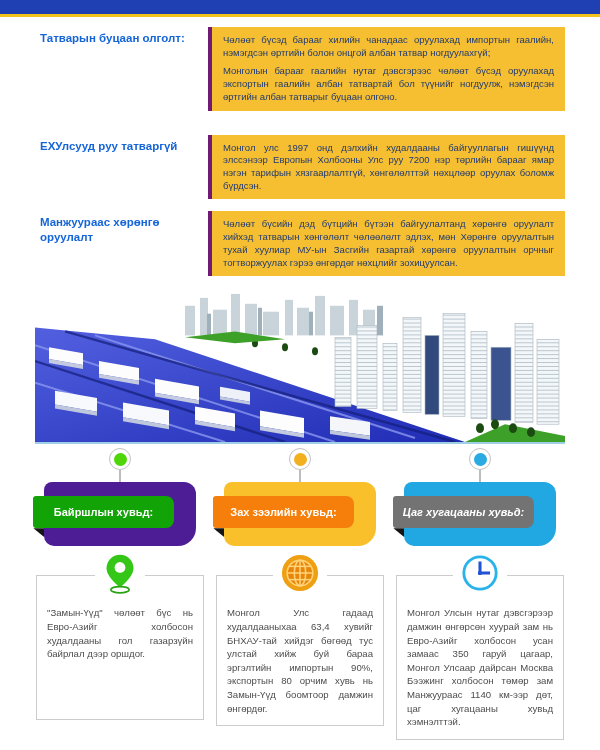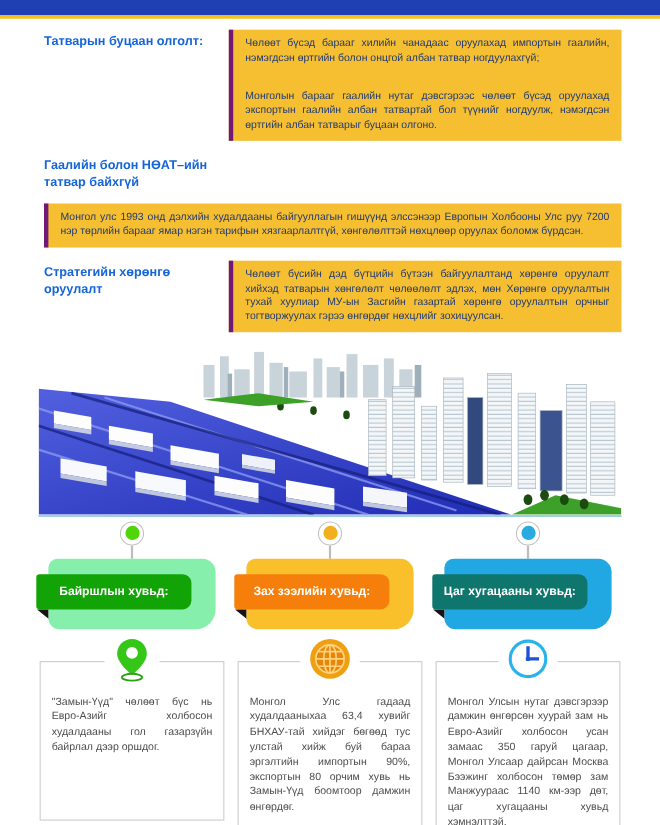--- a/index.html
+++ b/index.html
@@ -17,21 +17,21 @@
   .brow { display: flex; align-items: flex-start; margin-bottom: 12px; }
   .blabel {
     flex: 0 0 168px; padding-top: 4px; padding-right: 10px;
     color: #1565d8; font-weight: bold; font-size: 11.5px; line-height: 1.3;
   }
   .bbox {
     flex: 1; background: #f6bf31; border-left: 4px solid #701a75;
     padding: 7px 11px; font-size: 9.5px; line-height: 1.34;
     color: #203a70; text-align: justify;
   }
-  .bbox p + p { margin-top: 23px; }
+  .bbox p + p { margin-top: 6px; }
 
   
   .city {
     margin: 4px 35px 0 35px; height: 156px;
     border-bottom: 2px solid #9fcfe4; overflow: hidden; background: #fff;
   }
   .city svg { display: block; width: 100%; height: 100%; }
 
   
   .columns {
@@ -53,23 +53,23 @@
   .ribbon {
     position: absolute; left: -11px; right: 22px; top: 14px; height: 32px;
     border-radius: 3px 8px 8px 3px;
     display: flex; align-items: center; justify-content: center;
     color: #fff; font-weight: bold; font-size: 11px; white-space: nowrap;
   }
   .fold {
     position: absolute; left: -11px; top: 46px; width: 11px; height: 9px;
     background: #141414; clip-path: polygon(0 0, 100% 0, 100% 100%);
   }
-  .card1 { background: #86efac; } .ribbon1 { background: #12a306; }
+  .card1 { background: #4c1d95; } .ribbon1 { background: #12a306; }
   .card2 { background: #f9c02c; text-align: right; } .ribbon2 { background: #f57f0a; }
-  .card3 { background: #21a7e2; } .ribbon3 { background: #0f766e; }
+  .card3 { background: #21a7e2; } .ribbon3 { background: #737373; font-style: italic; }
   .dot1 { background: #4fd608; } .dot2 { background: #f2b01e; } .dot3 { background: #29abe2; }
 
   .bigicon {
     position: relative; z-index: 2; margin-top: 8px; height: 40px;
     background: #fff; padding: 0 8px; flex: none;
   }
   .infobox {
     width: 100%; flex: 1; border: 1px solid #cccccc;
     margin-top: -19px; padding: 30px 10px 10px;
     font-size: 9.6px; line-height: 1.42; color: #4d4d4d; text-align: justify;
@@ -86,32 +86,32 @@
 
     <div class="brow">
       <div class="blabel">Татварын буцаан олголт:</div>
       <div class="bbox">
         <p>Чөлөөт бүсэд барааг хилийн чанадаас оруулахад импортын гаалийн, нэмэгдсэн өртгийн болон онцгой албан татвар ногдуулахгүй;</p>
         <p>Монголын барааг гаалийн нутаг дэвсгэрээс чөлөөт бүсэд оруулахад экспортын гаалийн албан татвартай бол түүнийг ногдуулж, нэмэгдсэн өртгийн албан татварыг буцаан олгоно.</p>
       </div>
     </div>
 
     <div class="brow">
-      <div class="blabel">Гаалийн болон НӨАТ–ийн татвар байхгүй</div>
     </div>
 
     <div class="brow">
+      <div class="blabel">ЕХУлсууд руу татваргүй</div>
       <div class="bbox">
-        <p>Монгол улс 1993 онд дэлхийн худалдааны байгууллагын гишүүнд элссэнээр Европын Холбооны Улс руу 7200 нэр төрлийн барааг ямар нэгэн тарифын хязгаарлалтгүй, хөнгөлөлттэй нөхцлөөр оруулах боломж бүрдсэн.</p>
+        <p>Монгол улс 1997 онд дэлхийн худалдааны байгууллагын гишүүнд элссэнээр Европын Холбооны Улс руу 7200 нэр төрлийн барааг ямар нэгэн тарифын хязгаарлалтгүй, хөнгөлөлттэй нөхцлөөр оруулах боломж бүрдсэн.</p>
       </div>
     </div>
 
 
     <div class="brow">
-      <div class="blabel">Стратегийн хөрөнгө оруулалт</div>
+      <div class="blabel">Манжуураас хөрөнгө оруулалт</div>
       <div class="bbox">
         <p>Чөлөөт бүсийн дэд бүтцийн бүтээн байгуулалтанд хөрөнгө оруулалт хийхэд татварын хөнгөлөлт чөлөөлөлт эдлэх, мөн Хөрөнгө оруулалтын тухай хуулиар МУ-ын Засгийн газартай хөрөнгө оруулалтын орчныг тогтворжуулах гэрээ өнгөрдөг нөхцлийг зохицуулсан.</p>
       </div>
     </div>
   </div>
 
   <div class="city">
     <svg viewBox="0 0 530 156" preserveAspectRatio="none">
       <defs>
         <linearGradient id="ground" x1="0" y1="0" x2="1" y2="1">

